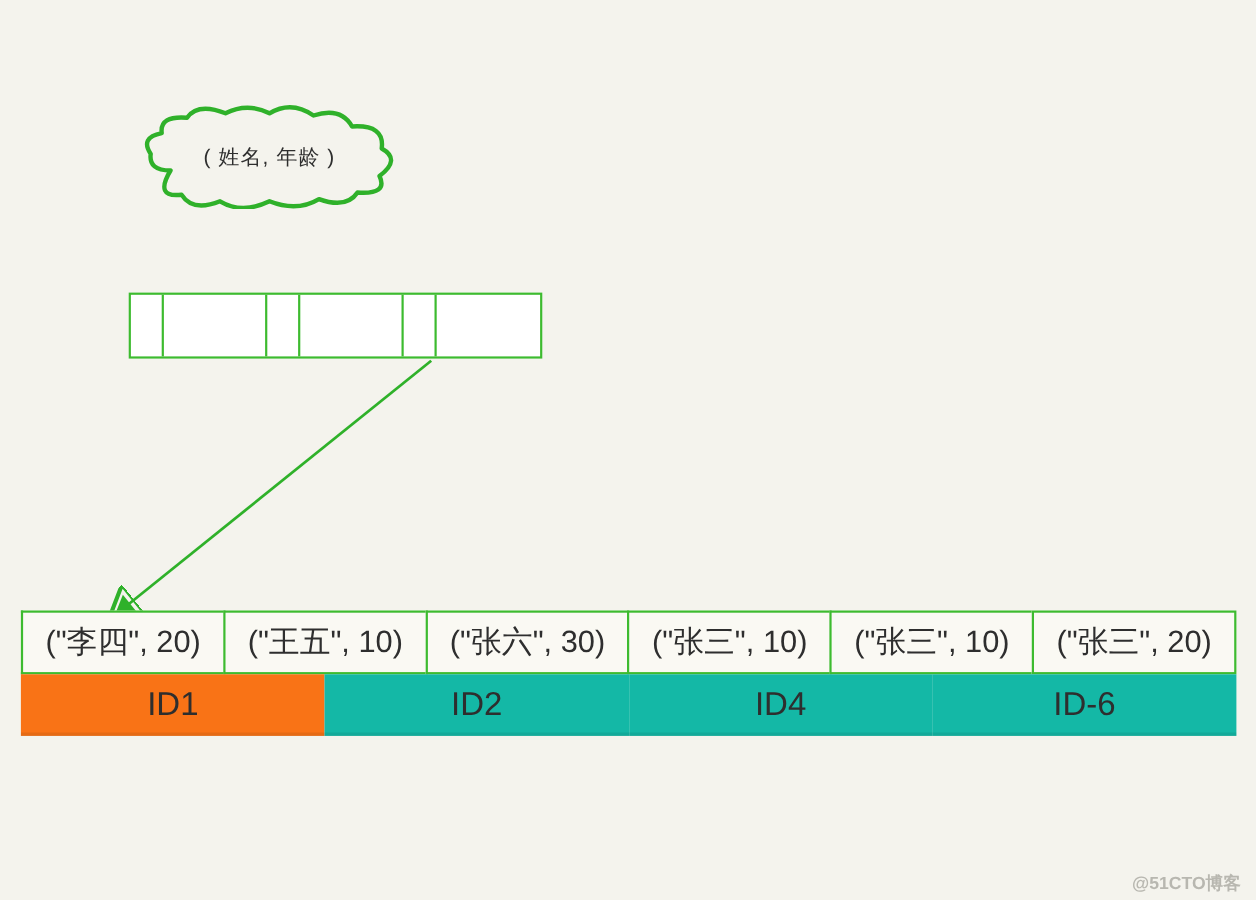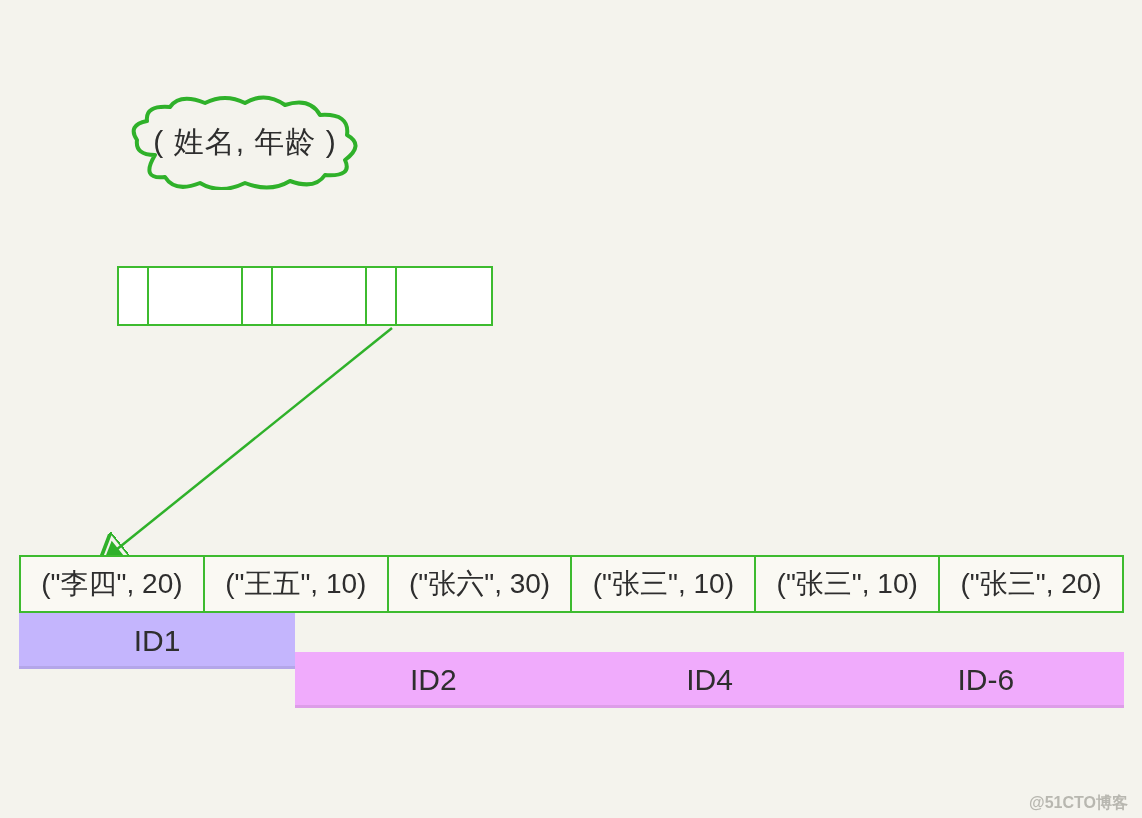--- a/index.html
+++ b/index.html
@@ -16,21 +16,21 @@
     left: 125px;
     top: 95px;
     width: 240px;
     height: 95px;
     display: flex;
     align-items: center;
     justify-content: center;
   }
   .cloud-text {
     color: #2e2e2e;
-    font-size: 30px;
+    font-size: 19px;
     font-weight: 500;
     position: relative;
     z-index: 2;
     letter-spacing: 1px;
   }
   .cloud svg { position: absolute; top:0; left:0; width:100%; height:100%; }
   .small-boxes {
     position: absolute;
     left: 117px;
     top: 266px;
@@ -83,22 +83,22 @@
   .id-cell {
     flex: 1 1 0;
     height: 56px;
     display: flex;
     align-items: center;
     justify-content: center;
     font-size: 30px;
     color: #2e2e2e;
     position: relative;
   }
-  .id-dark { background: #c4b5fd; }
-  .id-light { background: #f0abfc; margin-top: 39px; }
+  .id-dark { background: #f97316; }
+  .id-light { background: #14b8a6; }
   .id-cell::after {
     content: "";
     position: absolute;
     inset: 0;
     border-bottom: 3px solid rgba(0,0,0,0.08);
   }
   .watermark {
     position: absolute;
     right: 14px;
     bottom: 4px;

